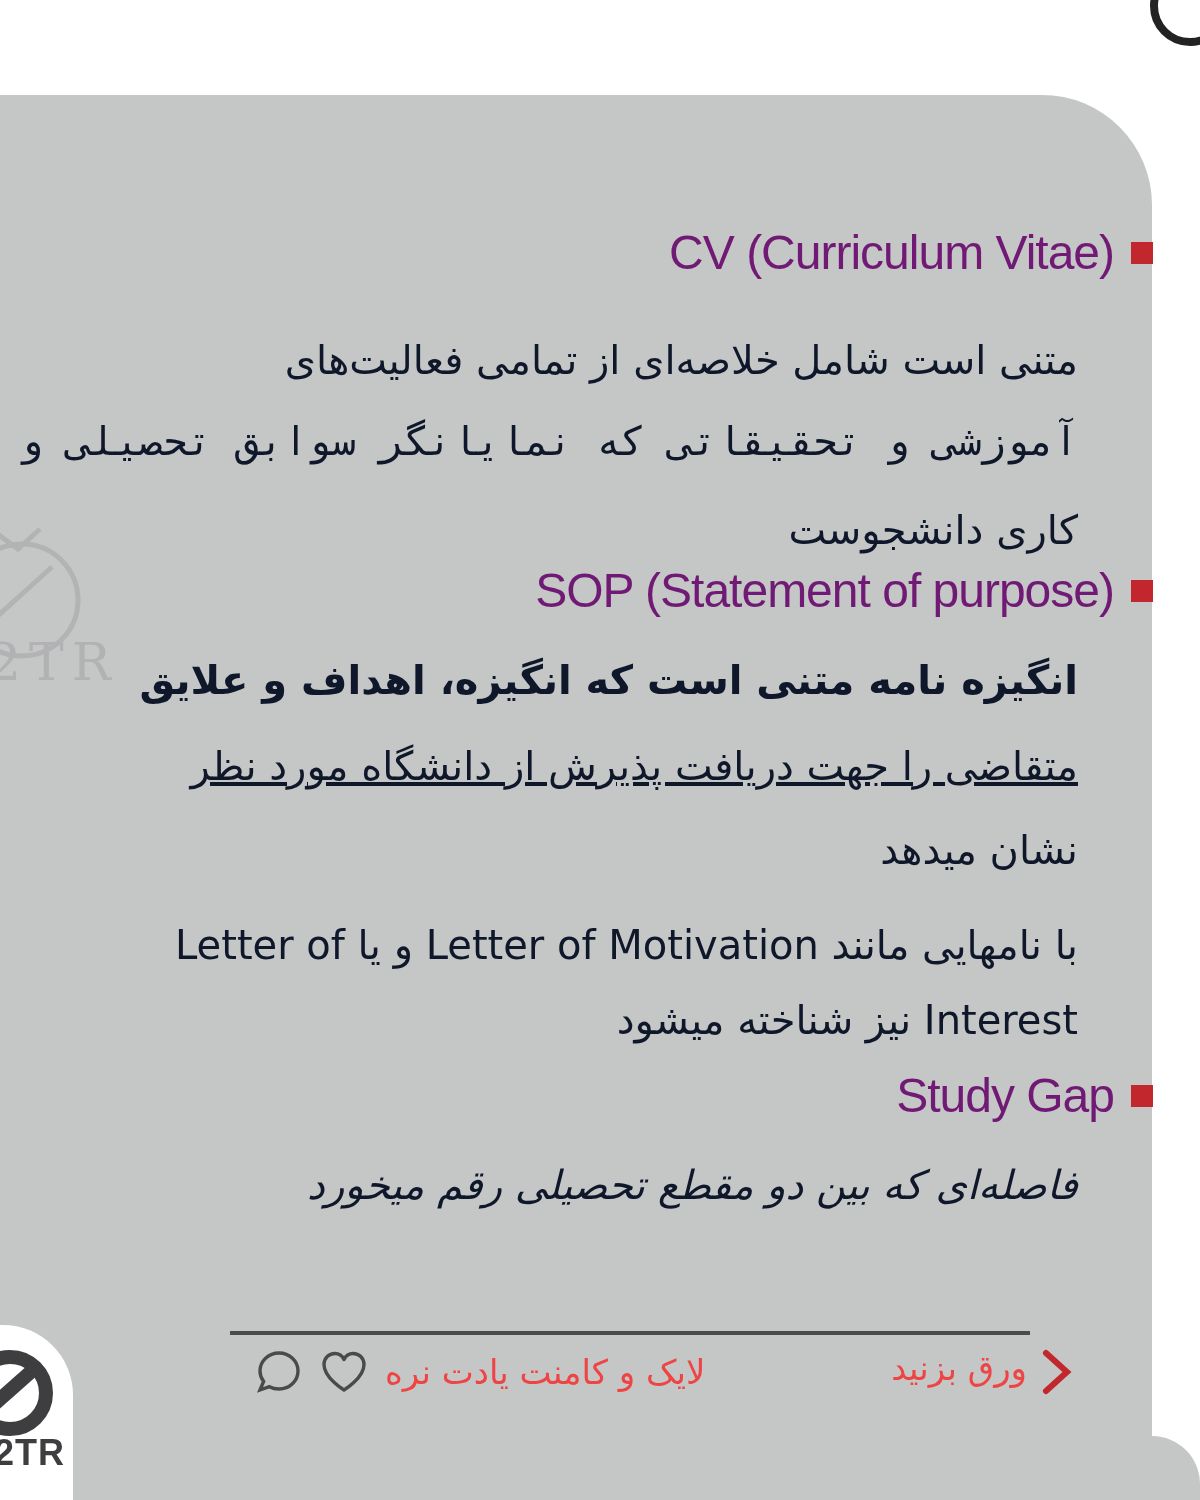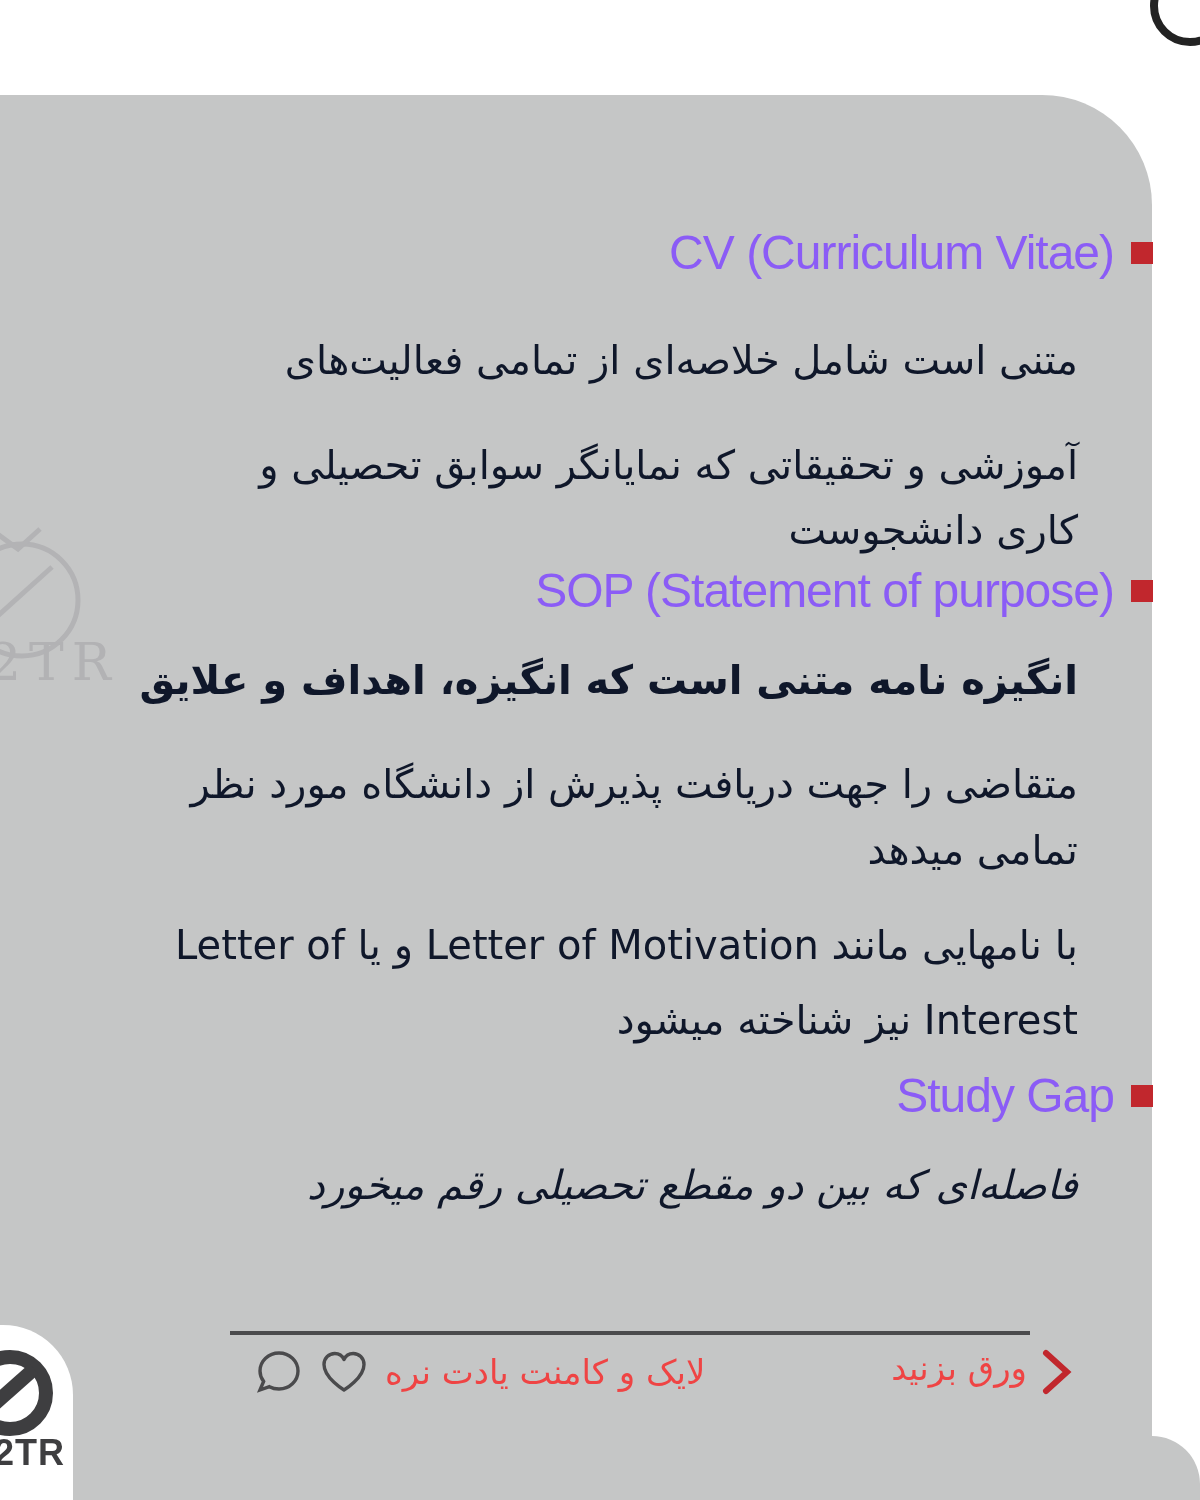--- a/index.html
+++ b/index.html
@@ -29,21 +29,21 @@
     background:transparent;
   }
   .heading-row{
     position:absolute;right:47px;
     display:flex;align-items:center;gap:17px;
     direction:ltr;
   }
   .heading-text{
     font-family:"Liberation Sans", sans-serif;
     font-size:48px;font-weight:normal;
-    color:#8b5cf6;letter-spacing:-1px;white-space:nowrap;
+    color:#701a75;letter-spacing:-1px;white-space:nowrap;
   }
   .bullet{width:22px;height:22px;background:#c1272d;flex:0 0 auto;}
   .p-line{
     position:absolute;right:122px;
     direction:rtl;text-align:right;white-space:nowrap;
     font-size:40px;color:#0f172a;line-height:64px;
   }
   .divider{
     position:absolute;left:230px;top:1331px;
     width:800px;height:4px;background:#4b4b4d;
@@ -94,30 +94,30 @@
     <path d="M30 118 L92 62" fill="none" stroke="#b3b3b5" stroke-width="5"></path>
     <path d="M36 28 L58 44 L80 24" fill="none" stroke="#b3b3b5" stroke-width="5"></path>
   </svg>
   <div class="watermark-text">2TR</div>
 
   <div class="heading-row" style="top:225px;">
     <div class="heading-text">CV (Curriculum Vitae)</div>
     <div class="bullet"></div>
   </div>
   <div class="p-line" style="top:328px;">متنی است شامل خلاصه‌ای از تمامی فعالیت‌های</div>
-  <div class="p-line" style="top:433px;">آموزشی و تحقیقاتی که نمایانگر سوابق تحصیلی و</div>
+  <div class="p-line" style="top:413px;font-family:Liberation Mono, monospace;">آموزشی و تحقیقاتی که نمایانگر سوابق تحصیلی و</div>
   <div class="p-line" style="top:498px;">کاری دانشجوست</div>
 
   <div class="heading-row" style="top:563px;">
     <div class="heading-text">SOP (Statement of purpose)</div>
     <div class="bullet"></div>
   </div>
   <div class="p-line" style="top:648px;font-weight:bold;">انگیزه نامه متنی است که انگیزه، اهداف و علایق</div>
-  <div class="p-line" style="top:752px;">متقاضی را جهت دریافت پذیرش از دانشگاه مورد نظر</div>
-  <div class="p-line" style="top:818px;">تمامی میدهد</div>
+  <div class="p-line" style="top:734px;text-decoration:underline;">متقاضی را جهت دریافت پذیرش از دانشگاه مورد نظر</div>
+  <div class="p-line" style="top:818px;">نشان میدهد</div>
   <div class="p-line" style="top:913px;">با نامهایی مانند Letter of Motivation و یا Letter of</div>
   <div class="p-line" style="top:988px;">Interest نیز شناخته میشود</div>
 
   <div class="heading-row" style="top:1068px;margin-left:15px;">
     <div class="heading-text">Study Gap</div>
     <div class="bullet"></div>
   </div>
   <div class="p-line" style="top:1153px;font-style:italic;">فاصله‌ای که بین دو مقطع تحصیلی رقم میخورد</div>
 
   <div class="divider"></div>

